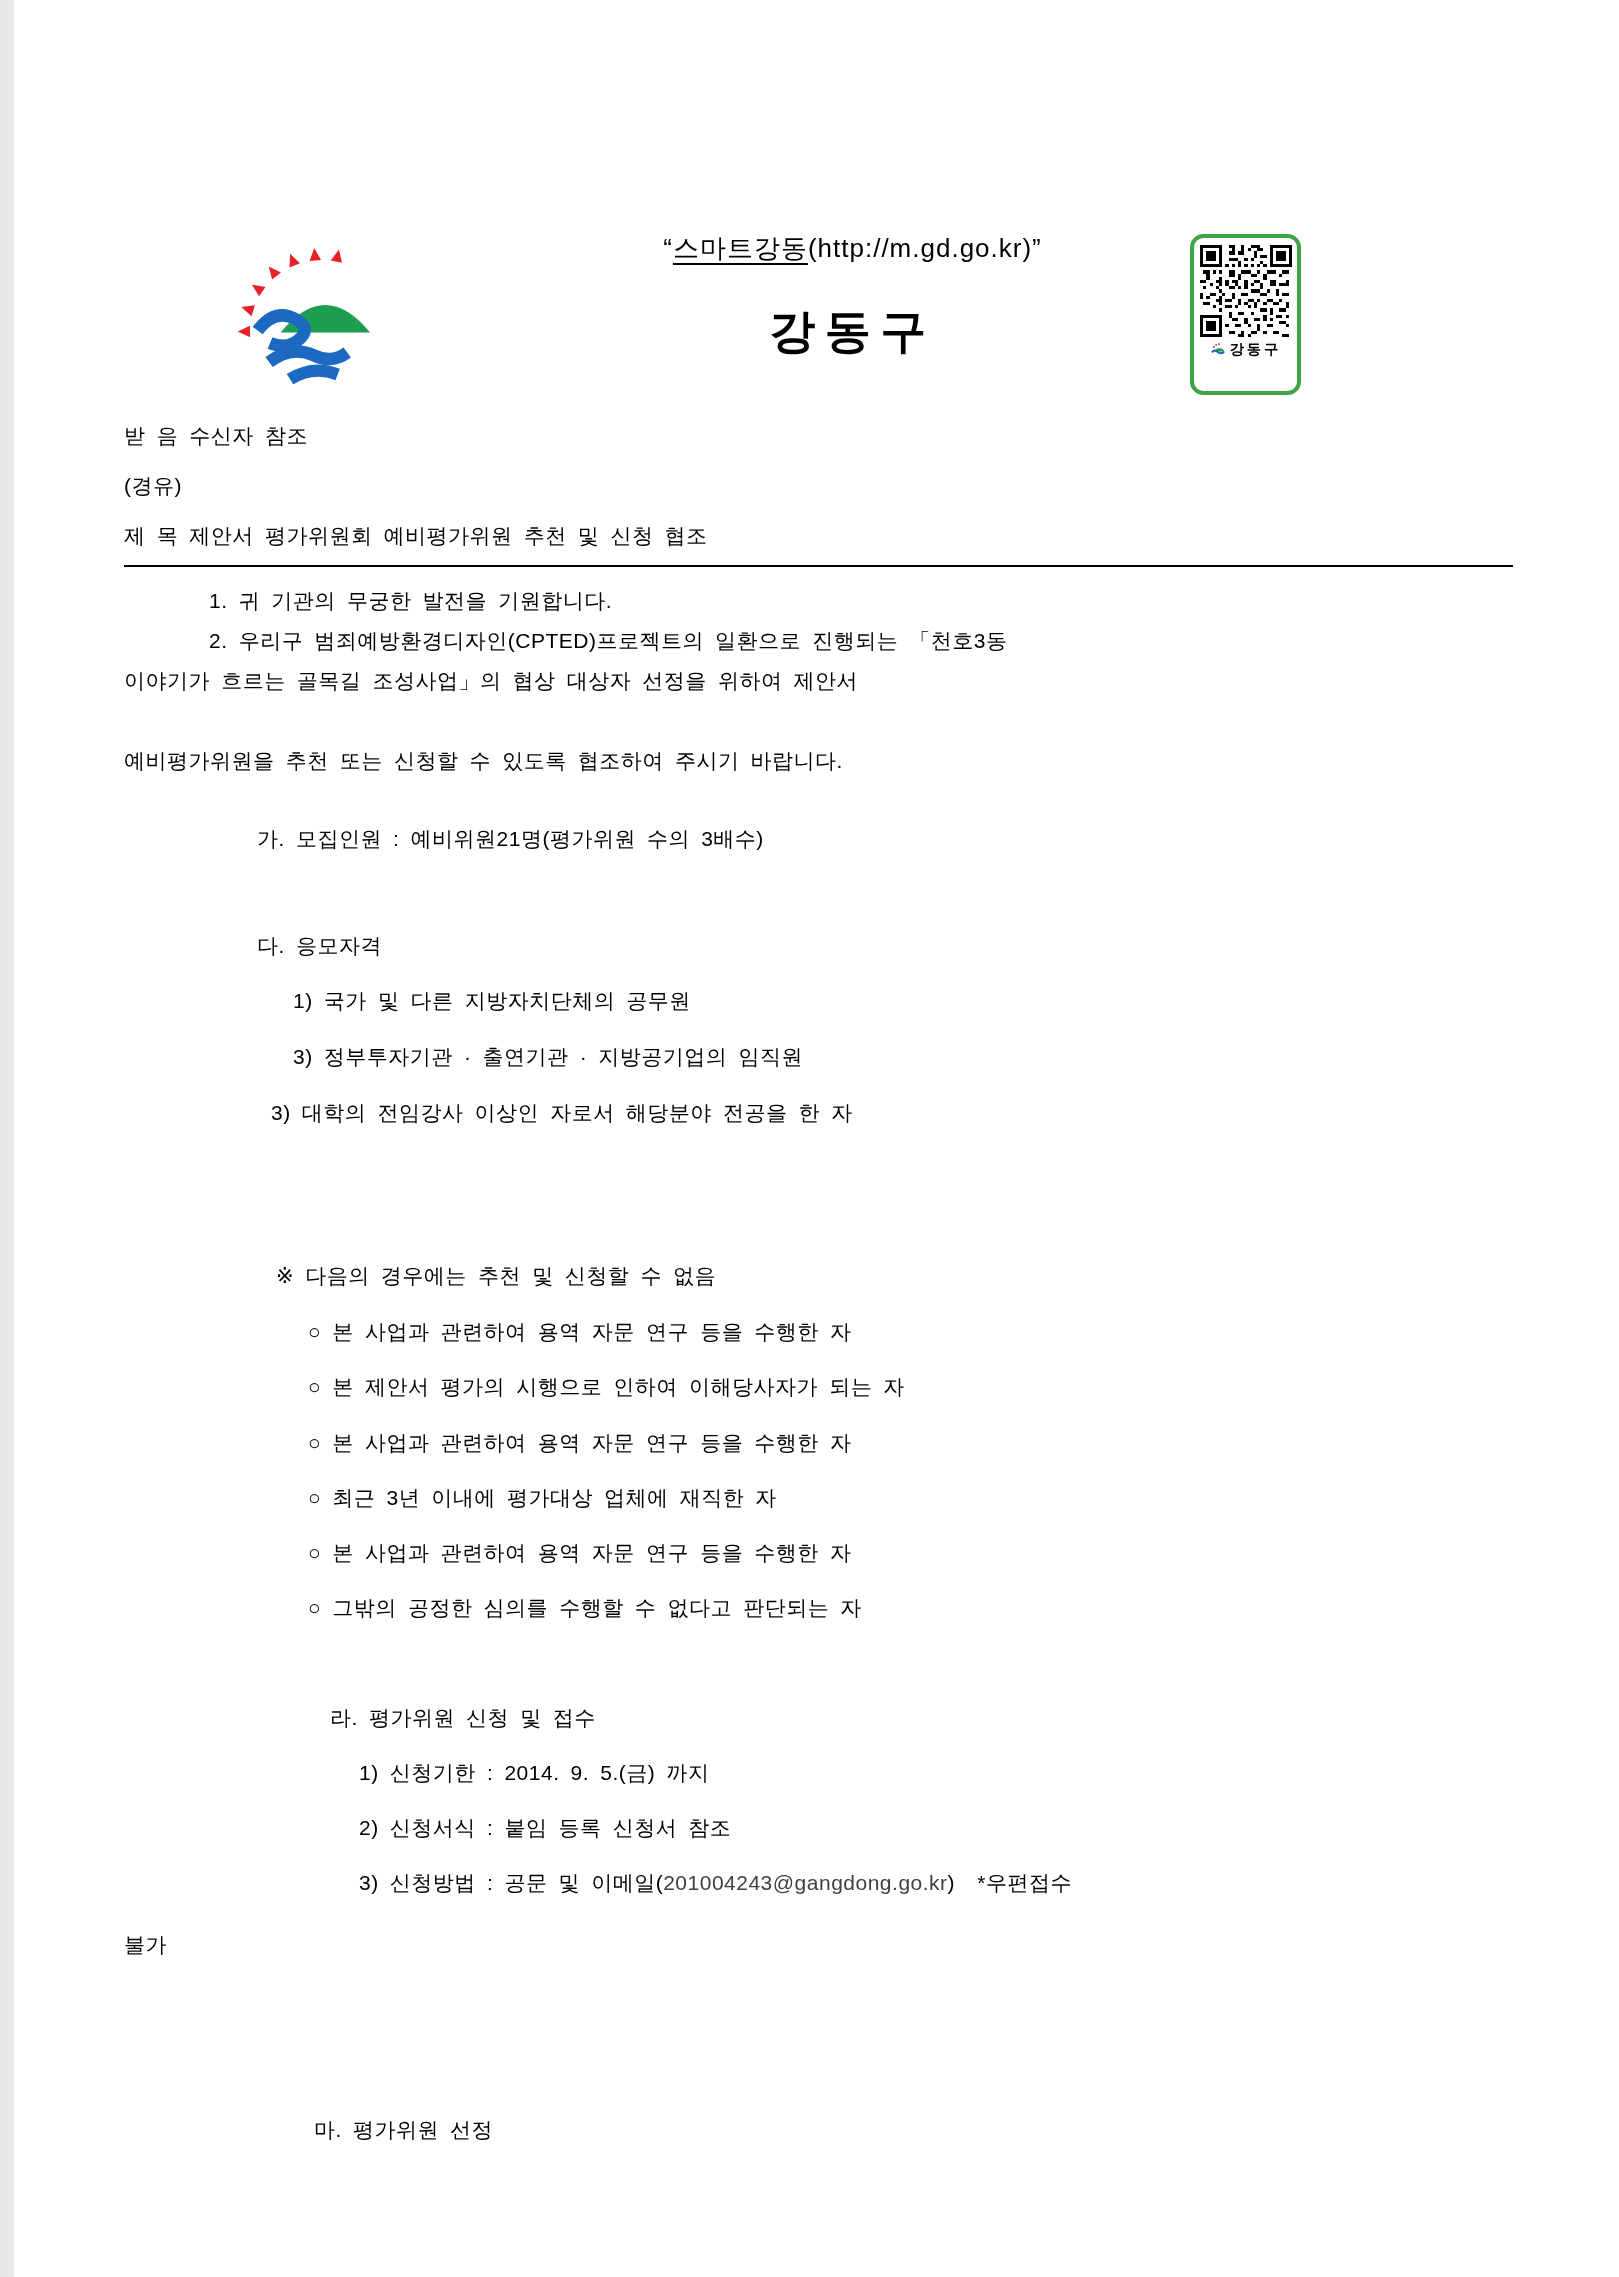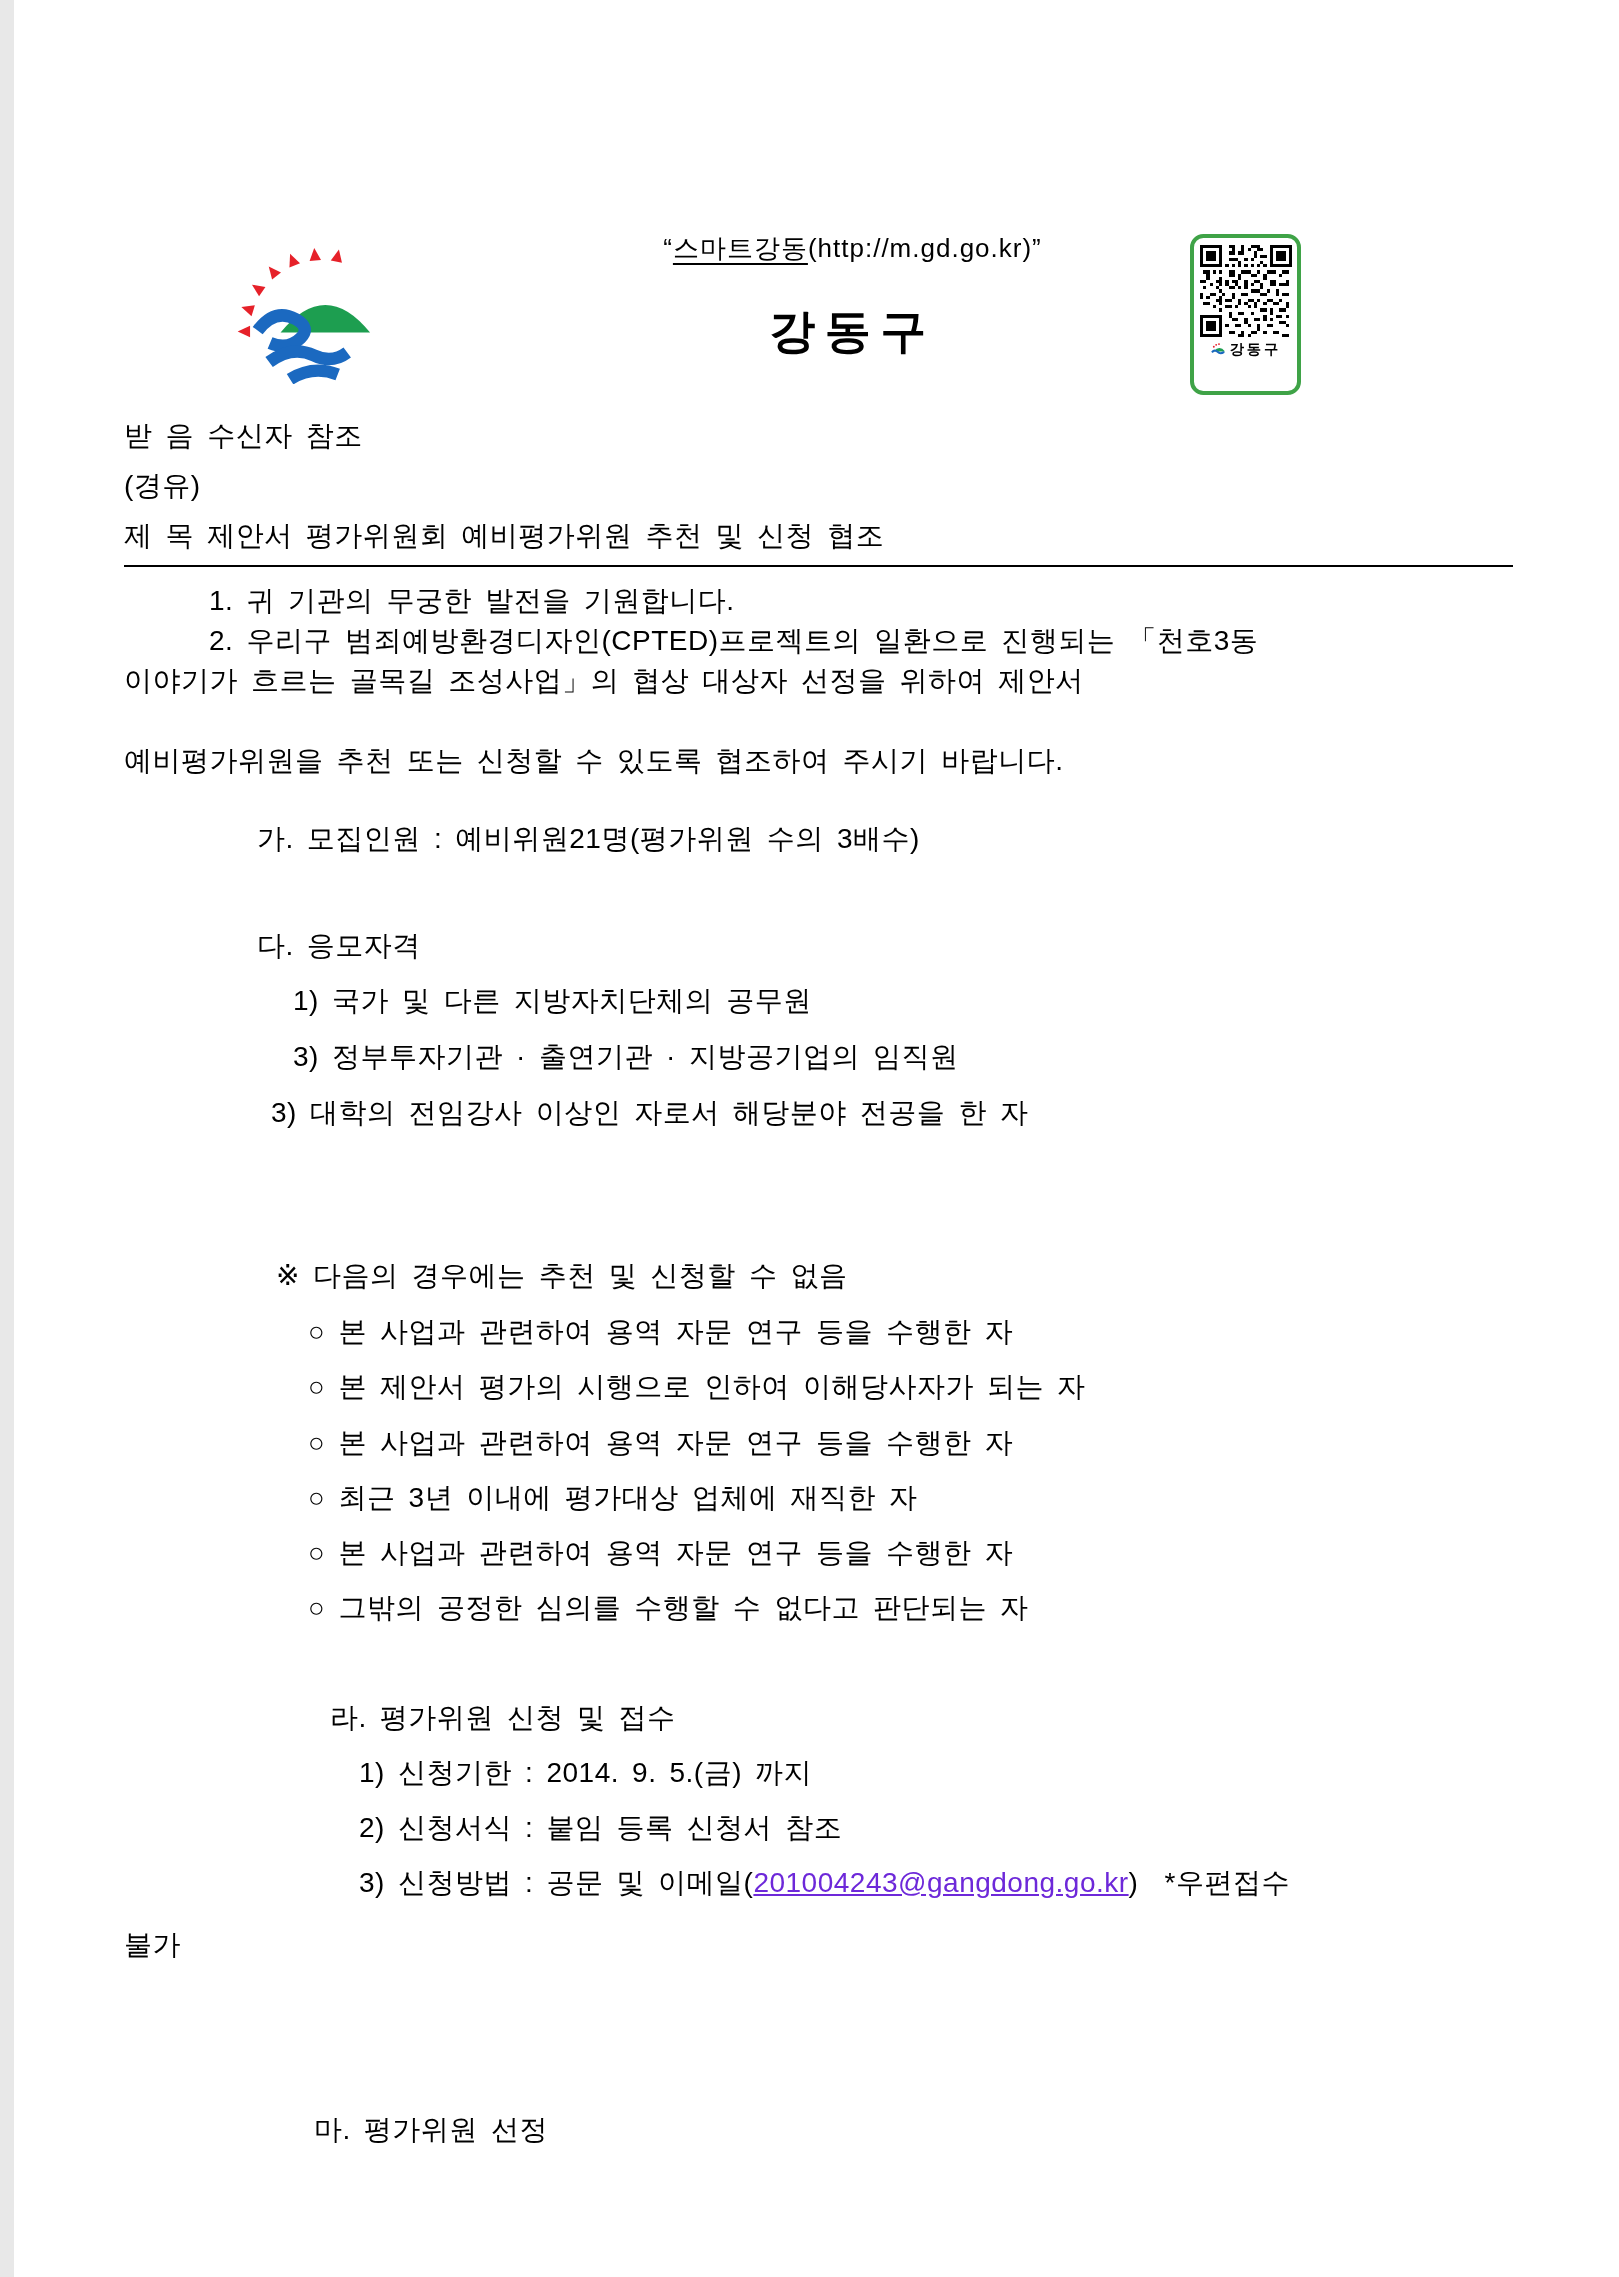--- a/index.html
+++ b/index.html
@@ -7,21 +7,21 @@
     position:relative;
     width:1620px;height:2278px;
     background:#ffffff;
     font-family:"Liberation Sans","DejaVu Sans",sans-serif;
     color:#000;
     overflow:hidden;
     margin-left:14px;
   }
   .ln{
     position:absolute;
-    font-size:28px;
+    font-size:21px;
     line-height:38px;
     white-space:pre;
     word-spacing:4.8px;
     letter-spacing:0.5px;
   }
   .slogan{
     position:absolute;
     left:0;top:231px;width:1620px;
     box-sizing:border-box;padding-left:57px;
     text-align:center;
@@ -33,21 +33,21 @@
     position:absolute;
     left:0;top:301px;width:1620px;
     box-sizing:border-box;padding-left:57px;
     text-align:center;
     font-size:46px;font-weight:bold;letter-spacing:9.5px;
     white-space:pre;
   }
   .logo{position:absolute;left:217px;top:241px;width:141px;height:143px;}
   .rule{position:absolute;left:110px;top:565px;width:1389px;height:0;border-top:2.9px solid #000;}
   .bold{font-weight:normal;}
-  .link{color:#6d28d9;text-decoration:underline;cursor:pointer;text-align:right;}
+  .link{color:#404040;cursor:pointer;text-align:right;}
   
   .qr-frame{
     position:absolute;left:1176px;top:234px;
     width:111px;height:161px;
     box-sizing:border-box;
     border:4.8px solid #3fa347;border-radius:13.3px;
     background:#fff;
     display:flex;flex-direction:column;align-items:center;
   }
   .qr-svg{margin-top:6.7px;width:92px;height:92px;}

